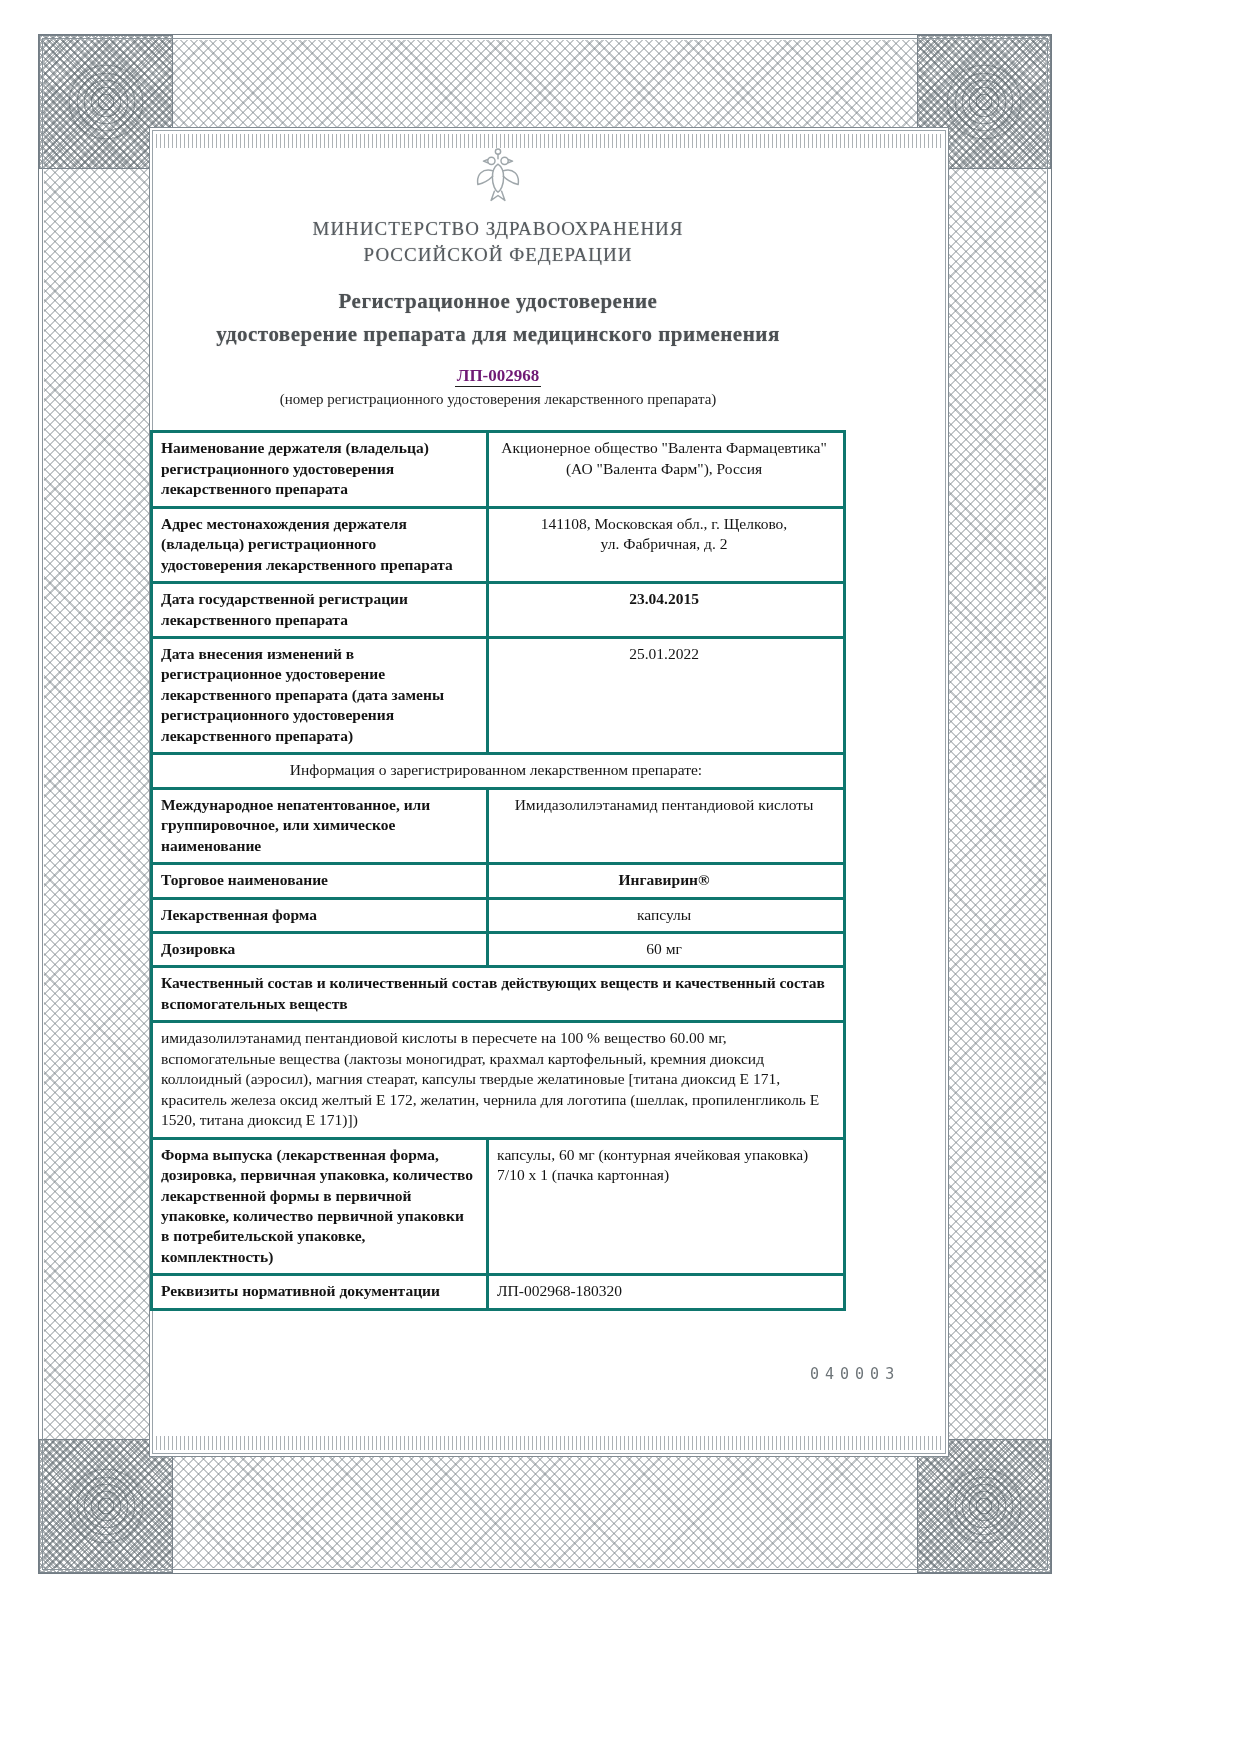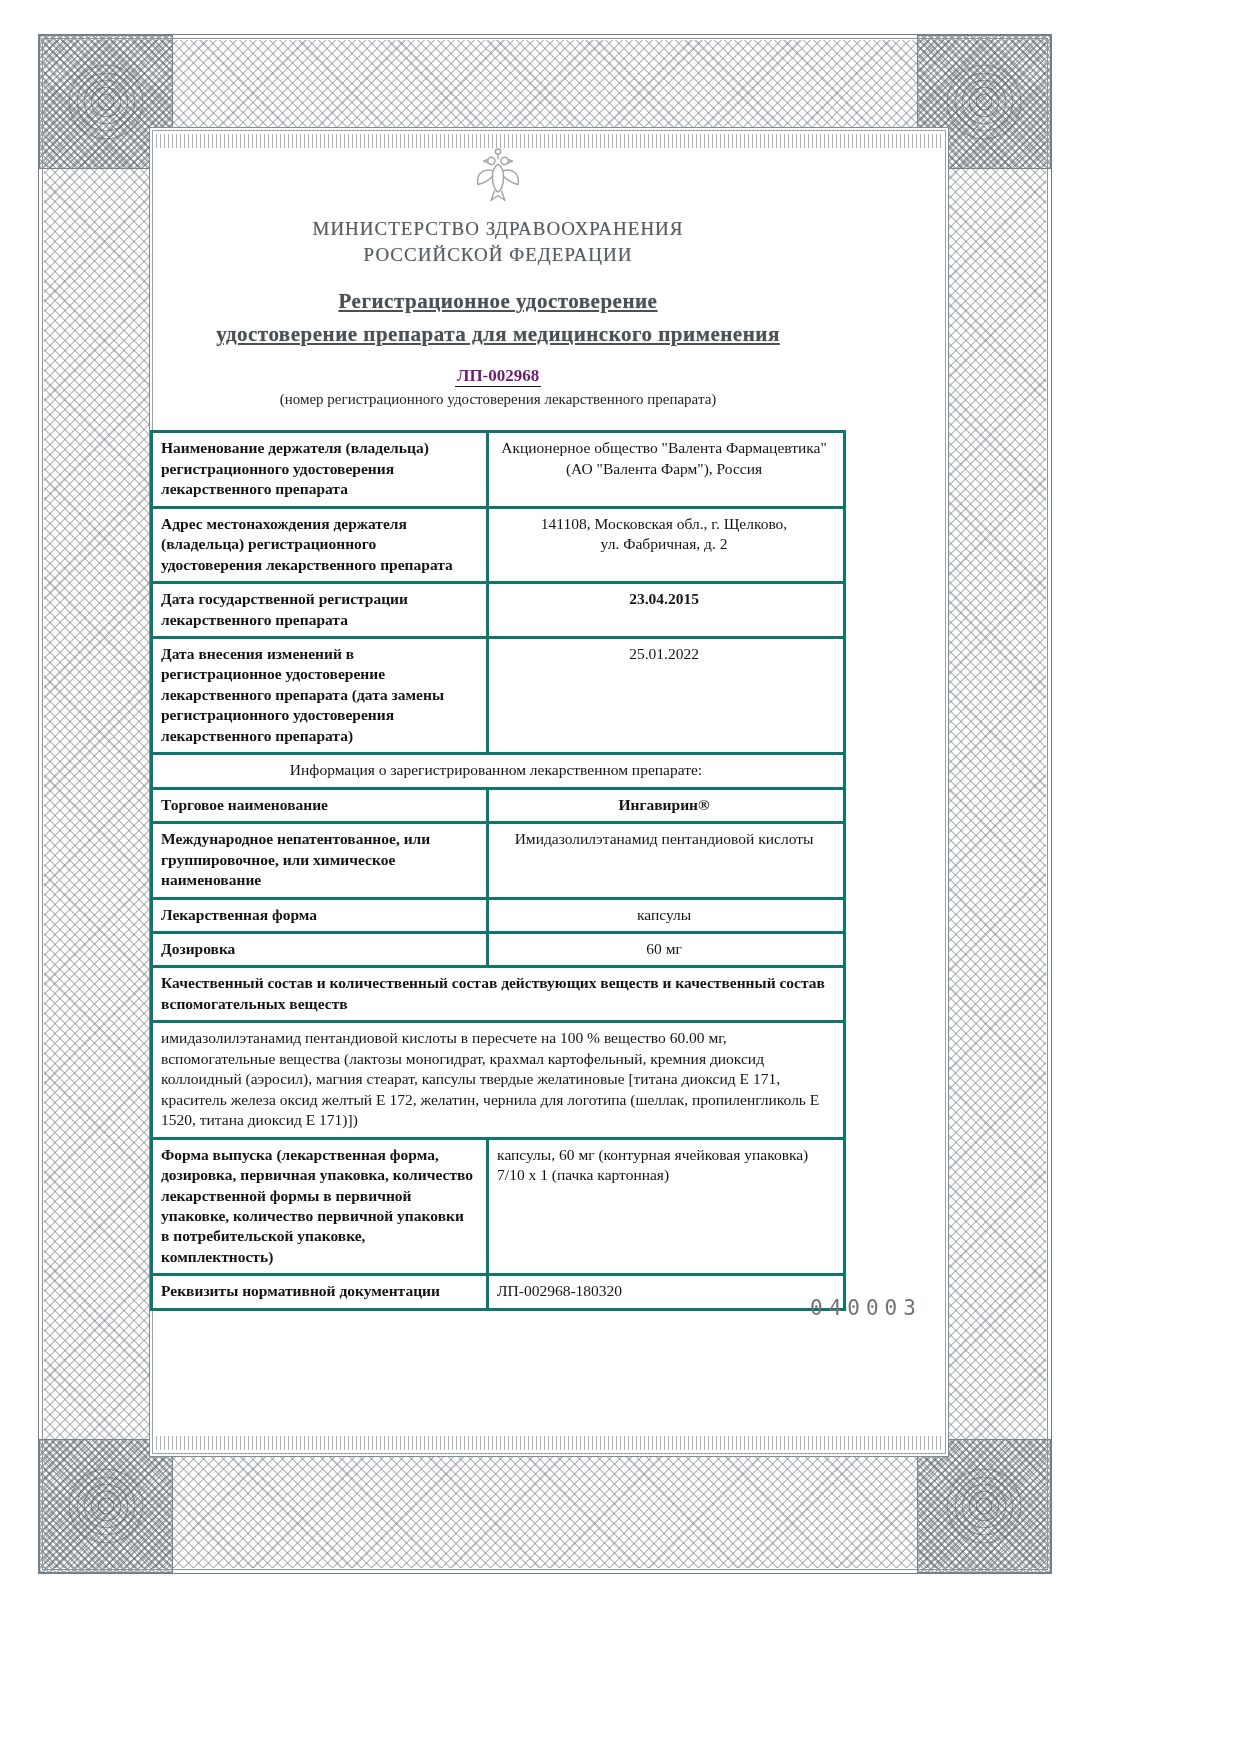--- a/index.html
+++ b/index.html
@@ -51,21 +51,21 @@
 
   
   .content{position:absolute;left:150px;top:132px;width:696px;}
   .emblem{width:66px;height:64px;margin:12px auto 8px;opacity:.85;}
   .ministry{
     text-align:center;font-size:19px;letter-spacing:1px;color:#575c60;
     line-height:1.35;text-shadow:0 0 1px rgba(90,95,100,.5);
   }
   .doc-title{
     margin-top:18px;text-align:center;font-size:21px;font-weight:bold;color:#4c5053;
-    line-height:1.55;letter-spacing:.5px;text-shadow:0 0 1px rgba(80,85,90,.55);text-decoration:underline;
+    line-height:1.55;letter-spacing:.5px;text-shadow:0 0 1px rgba(80,85,90,.55);
   }
   .reg-num{
     margin-top:16px;text-align:center;font-size:17px;font-weight:bold;color:#701a75;
   }
   .reg-num span{border-bottom:1.5px solid #1e1e1e;padding:0 2px 1px;}
   .reg-cap{margin-top:5px;text-align:center;font-size:15px;color:#222;}
 
   table.cert{
     margin-top:22px;width:100%;border-collapse:collapse;
     border:1.5px solid #272727;
@@ -76,22 +76,22 @@
   }
   td.lbl{width:48.5%;font-weight:bold;}
   td.val{text-align:center;vertical-align:middle;white-space:pre-line;}
   td.val.bold{font-weight:bold;}
   td.val.left{text-align:left;vertical-align:top;}
   td.section{text-align:center;font-weight:normal;padding:6px 8px;}
   td.fullhead{font-weight:bold;}
   td.fulltext{font-weight:normal;padding:8px 10px 10px 8px;}
 
   .serial{
-    position:absolute;left:810px;top:1296px;
-    font-family:"DejaVu Sans Mono",monospace;font-size:21px;color:#6d7478;
+    position:absolute;left:810px;top:1365px;
+    font-family:"DejaVu Sans Mono",monospace;font-size:15px;color:#6d7478;
     letter-spacing:6px;
   }
 </style>
 </head>
 <body>
 
 <div class="page">
 
   <div class="doc-frame">
     <div class="lattice"></div>
@@ -156,26 +156,26 @@
         <td class="val bold">23.04.2015</td>
       </tr>
       <tr>
         <td class="lbl">Дата внесения изменений в регистрационное удостоверение лекарственного препарата (дата замены регистрационного удостоверения лекарственного препарата)</td>
         <td class="val">25.01.2022</td>
       </tr>
       <tr>
         <td class="section" colspan="2">Информация о зарегистрированном лекарственном препарате:</td>
       </tr>
       <tr>
+        <td class="lbl">Международное непатентованное, или группировочное, или химическое наименование</td>
+        <td class="val">Имидазолилэтанамид пентандиовой кислоты</td>
+      </tr>
+      <tr>
         <td class="lbl">Торговое наименование</td>
         <td class="val bold">Ингавирин®</td>
-      </tr>
-      <tr>
-        <td class="lbl">Международное непатентованное, или группировочное, или химическое наименование</td>
-        <td class="val">Имидазолилэтанамид пентандиовой кислоты</td>
       </tr>
       <tr>
         <td class="lbl">Лекарственная форма</td>
         <td class="val">капсулы</td>
       </tr>
       <tr>
         <td class="lbl">Дозировка</td>
         <td class="val">60 мг</td>
       </tr>
       <tr>

